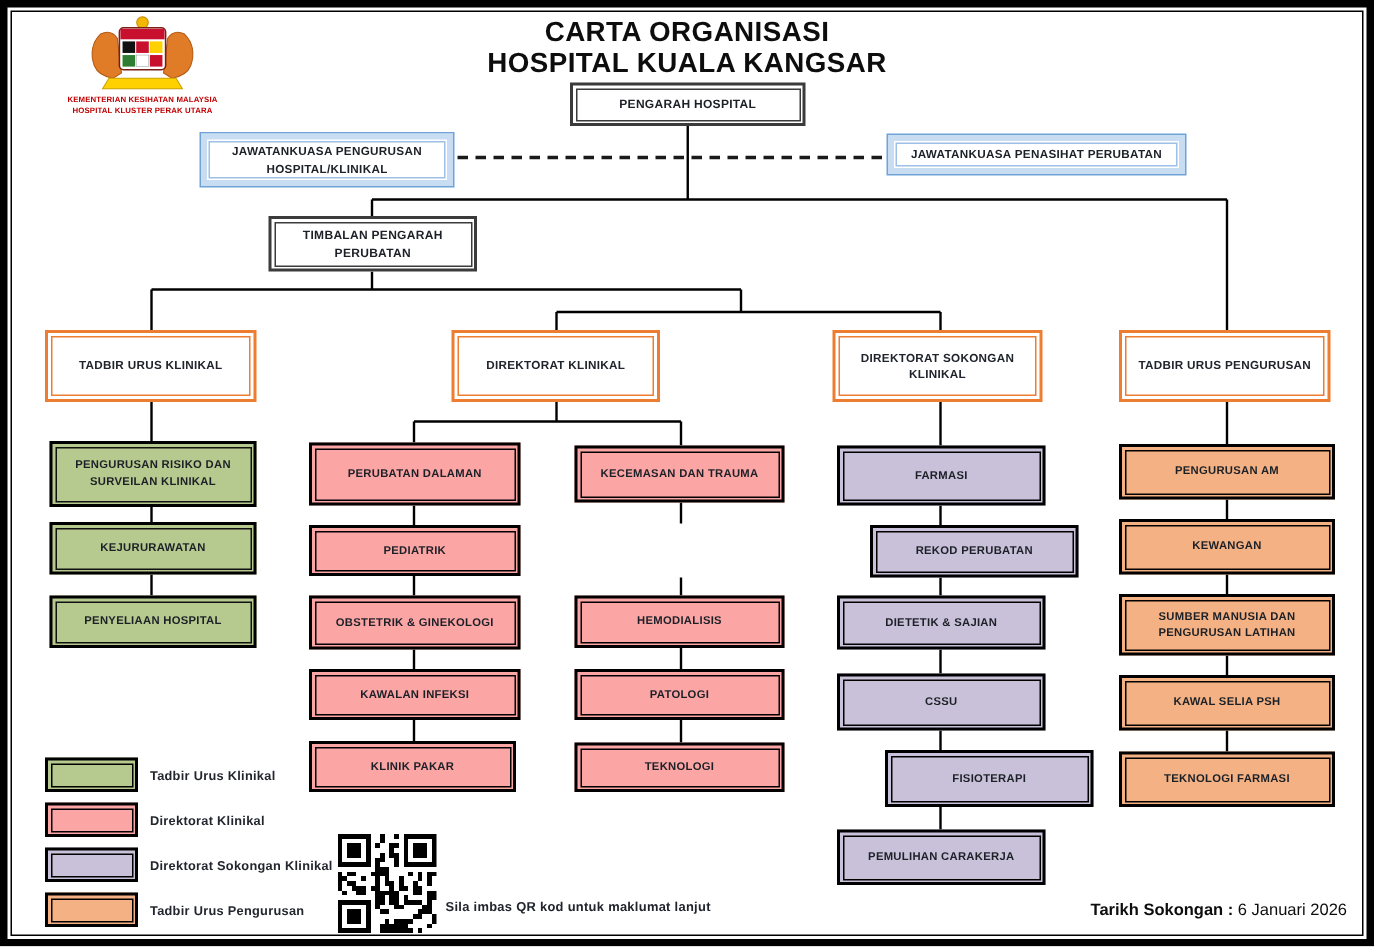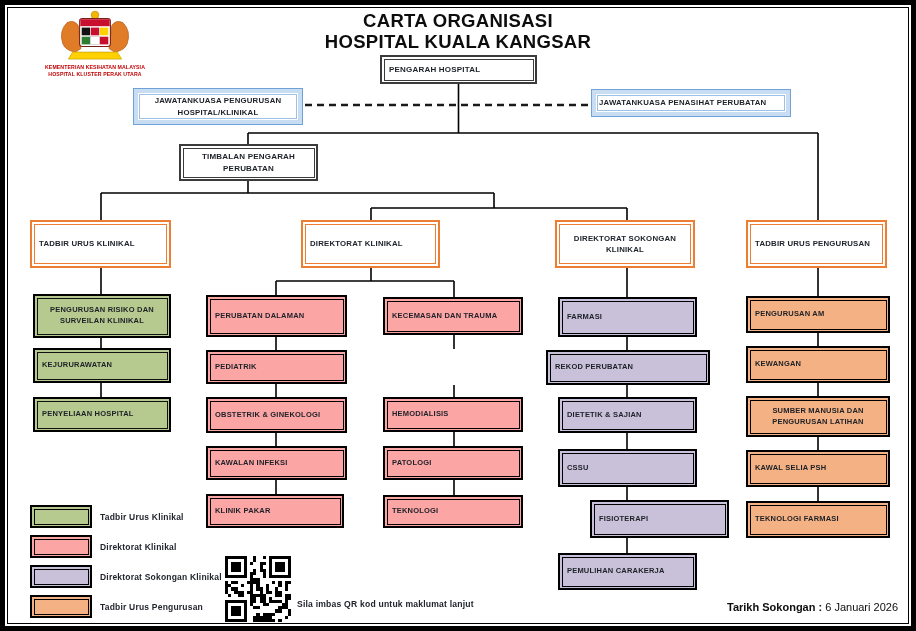--- a/index.html
+++ b/index.html
@@ -7,21 +7,21 @@
     position:relative;width:916px;height:631px;overflow:hidden;
     font-family:"Liberation Sans",sans-serif;background:#fff;
   }
   .frame-outer{position:absolute;inset:0;border:5px solid #000;pointer-events:none;z-index:40;}
   .frame-inner{position:absolute;inset:7px;border:1.5px solid #000;pointer-events:none;z-index:40;}
 
   .wires{position:absolute;left:0;top:0;z-index:1;}
 
   .box{
     position:absolute;z-index:2;background:#fff;border:2.5px solid #000;
-    box-sizing:border-box;display:flex;align-items:center;
+    box-sizing:border-box;display:flex;align-items:center;justify-content:center;
     text-align:center;
   }
   .box::before{content:"";position:absolute;inset:1.5px;border:1px solid #000;pointer-events:none;}
   .lbl{
     position:relative;z-index:3;font-weight:bold;font-size:7.5px;line-height:1.45;
     letter-spacing:.2px;color:#1c2027;padding:0 7px;
   }
   .box.dark{border-color:#3b3b3b;}
   .box.dark::before{border-color:#3b3b3b;}
   .box.dark .lbl{font-size:8px;}
@@ -209,21 +209,21 @@
   <div class="box fill-blue" style="left:383px;top:446px;width:140px;height:34px">
     <span class="lbl">PATOLOGI</span>
   </div>
   <div class="box fill-blue" style="left:383px;top:495px;width:140px;height:33px">
     <span class="lbl">TEKNOLOGI</span>
   </div>
 
   <div class="box fill-purple" style="left:558px;top:297px;width:139px;height:40px">
     <span class="lbl">FARMASI</span>
   </div>
-  <div class="box fill-purple" style="left:546px;top:350px;width:164px;height:35px">
+  <div class="box fill-purple" style="left:580px;top:350px;width:139px;height:35px">
     <span class="lbl">REKOD PERUBATAN</span>
   </div>
   <div class="box fill-purple" style="left:558px;top:397px;width:139px;height:36px">
     <span class="lbl">DIETETIK &amp; SAJIAN</span>
   </div>
   <div class="box fill-purple" style="left:558px;top:449px;width:139px;height:38px">
     <span class="lbl">CSSU</span>
   </div>
   <div class="box fill-purple" style="left:590px;top:500px;width:139px;height:38px">
     <span class="lbl">FISIOTERAPI</span>

